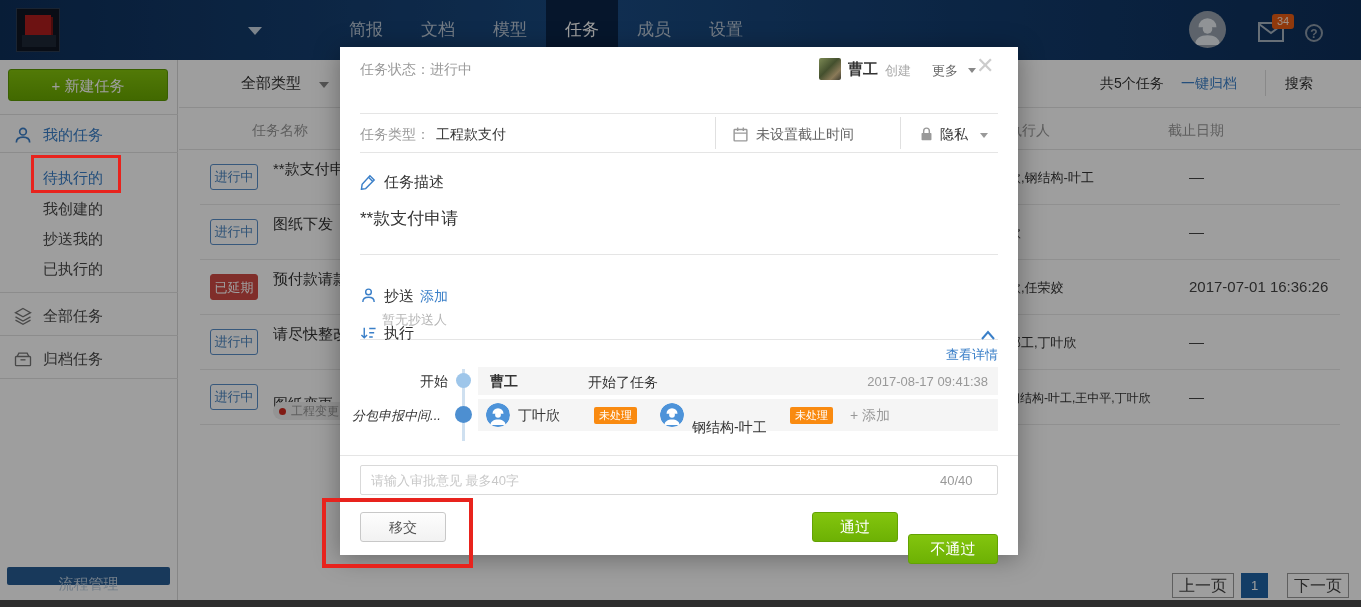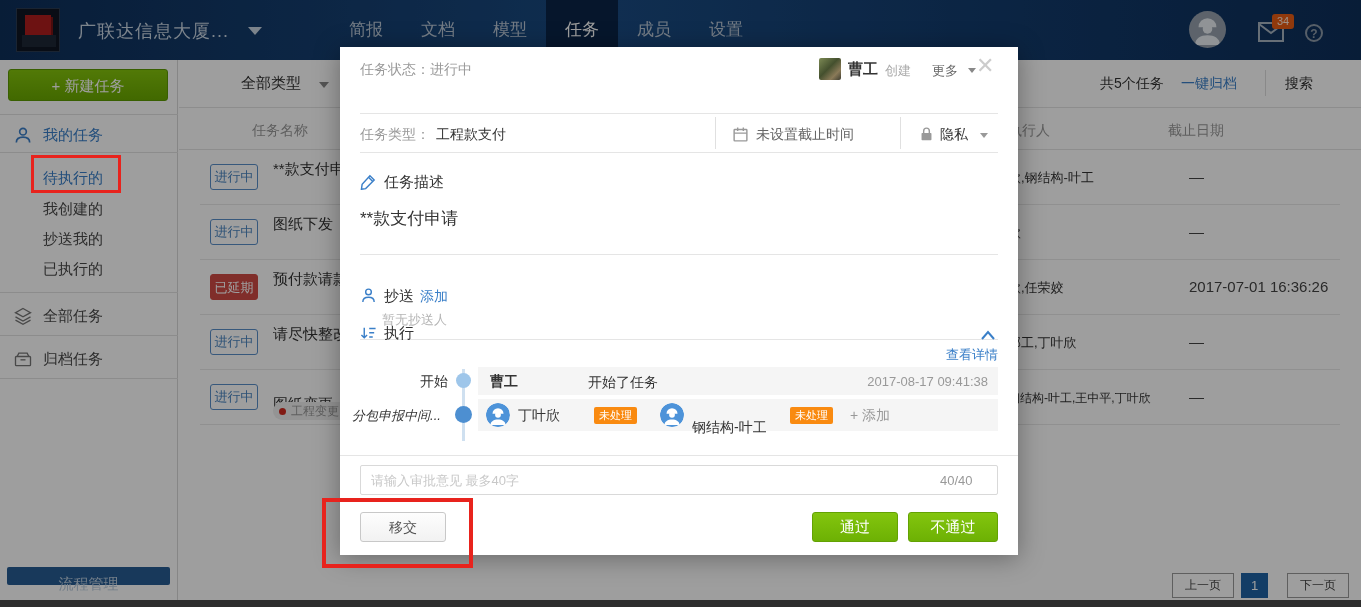--- a/index.html
+++ b/index.html
@@ -53,21 +53,21 @@
   .t-badge { position:absolute; left:10px; top:14px; width:48px; height:26px; font-size:13px; text-align:center; line-height:24px; border-radius:3px; }
   .badge-prog { border:1px solid #5a8fc8; color:#4a85c0; background:#fff; }
   .badge-late { background:#cf4b44; color:#fff; border:1px solid #cf4b44; line-height:26px; }
   .t-name { position:absolute; left:73px; top:10px; font-size:15px; color:#333; white-space:nowrap; }
   .t-tag { position:absolute; left:73px; top:32px; height:18px; background:#efefef; border-radius:9px; font-size:12px; color:#999; line-height:18px; padding:0 10px 0 18px; white-space:nowrap; }
   .t-tag::before { content:""; position:absolute; left:6px; top:6px; width:7px; height:7px; border-radius:50%; background:#d02b20; }
   .t-exec { position:absolute; left:808px; top:19px; font-size:13px; color:#333; white-space:nowrap; }
   .t-exec.small { font-size:12px; top:20px; }
   .t-date { position:absolute; left:989px; top:18px; font-size:15px; color:#444; white-space:nowrap; }
   .pager { position:absolute; left:993px; top:513px; height:25px; }
-  .pg-btn { position:absolute; top:0; width:62px; height:25px; border:1px solid #9a9a9a; background:#fff; font-size:12px; color:#444; text-align:center; line-height:23px; cursor:pointer; }
+  .pg-btn { position:absolute; top:0; width:62px; height:25px; border:1px solid #9a9a9a; background:#fff; font-size:16px; color:#444; text-align:center; line-height:23px; cursor:pointer; }
   .pg-prev { left:0; }
   .pg-next { left:115px; }
   .pg-cur { position:absolute; left:69px; top:0; width:27px; height:25px; background:#2063a5; color:#fff; font-size:13px; text-align:center; line-height:25px; cursor:pointer; }
   .bottom-strip { position:absolute; left:0; top:600px; width:1361px; height:7px; background:#4a4a4a; z-index:1; }
 
   
   .overlay { position:absolute; left:0; top:0; width:1361px; height:607px; background:rgba(0,0,0,0.38); z-index:40; }
   .modal { position:absolute; left:340px; top:47px; width:678px; height:508px; background:#fff; box-shadow:0 3px 24px rgba(0,0,0,0.35); z-index:50; }
   .m-status { position:absolute; left:20px; top:14px; font-size:14px; color:#999; }
   .m-avatar { position:absolute; left:479px; top:11px; width:22px; height:22px; border-radius:2px;
@@ -106,38 +106,37 @@
   .tl-ava { position:absolute; top:4px; width:24px; height:24px; border-radius:50%; overflow:hidden; }
   .tl-nm { position:absolute; top:8px; font-size:14px; color:#333; white-space:nowrap; }
   .tl-badge { position:absolute; top:8px; height:17px; background:#f98a10; color:#fff; font-size:11px; line-height:17px; padding:0 5px; border-radius:2px; }
   .tl-add { position:absolute; left:452px; top:8px; font-size:14px; color:#999; cursor:pointer; }
   .m-input { position:absolute; left:20px; top:418px; width:638px; height:30px; border:1px solid #d9d9d9; border-radius:2px; font-size:13px; color:#333; padding:0 52px 0 10px; outline:none; font-family:inherit; }
   .m-input::placeholder { color:#c8c8c8; }
   .m-counter { position:absolute; left:600px; top:426px; font-size:13px; color:#999; }
   .btn-transfer { position:absolute; left:20px; top:465px; width:86px; height:30px; background:linear-gradient(#fdfdfd,#f2f2f2); border:1px solid #c8c8c8; border-radius:3px; font-size:14px; color:#555; text-align:center; line-height:28px; cursor:pointer; }
   .btn-green { position:absolute; top:465px; height:30px; background:linear-gradient(#83c50e,#6db104); border:1px solid #63a203; border-radius:3px; color:#fff; font-size:15px; text-align:center; line-height:28px; cursor:pointer; }
   .btn-pass { left:472px; width:86px; }
-  .btn-reject { left:568px; width:90px; }
+  .btn-reject { left:568px; width:90px;margin-top:22px; }
 
   
   .red-box { position:absolute; border:3px solid #e8231d; z-index:60; }
   .red-box-1 { left:31px; top:155px; width:90px; height:38px; }
   .red-box-2 { left:322px; top:498px; width:151px; height:70px; border-width:4px; }
 </style>
 </head>
 <body>
 
 <div class="stage">
 
   <div class="topnav">
     <div class="logo">
       <div class="bld1"></div>
       <div class="bld2"></div>
     </div>
-    <div class="proj-title">广联达信息大厦...</div>
     <div class="title-caret"></div>
     <div class="nav-tabs">
       <div class="nav-tab">简报</div>
       <div class="nav-tab">文档</div>
       <div class="nav-tab">模型</div>
       <div class="nav-tab active">任务</div>
       <div class="nav-tab">成员</div>
       <div class="nav-tab">设置</div>
     </div>
     <div class="avatar-top">

